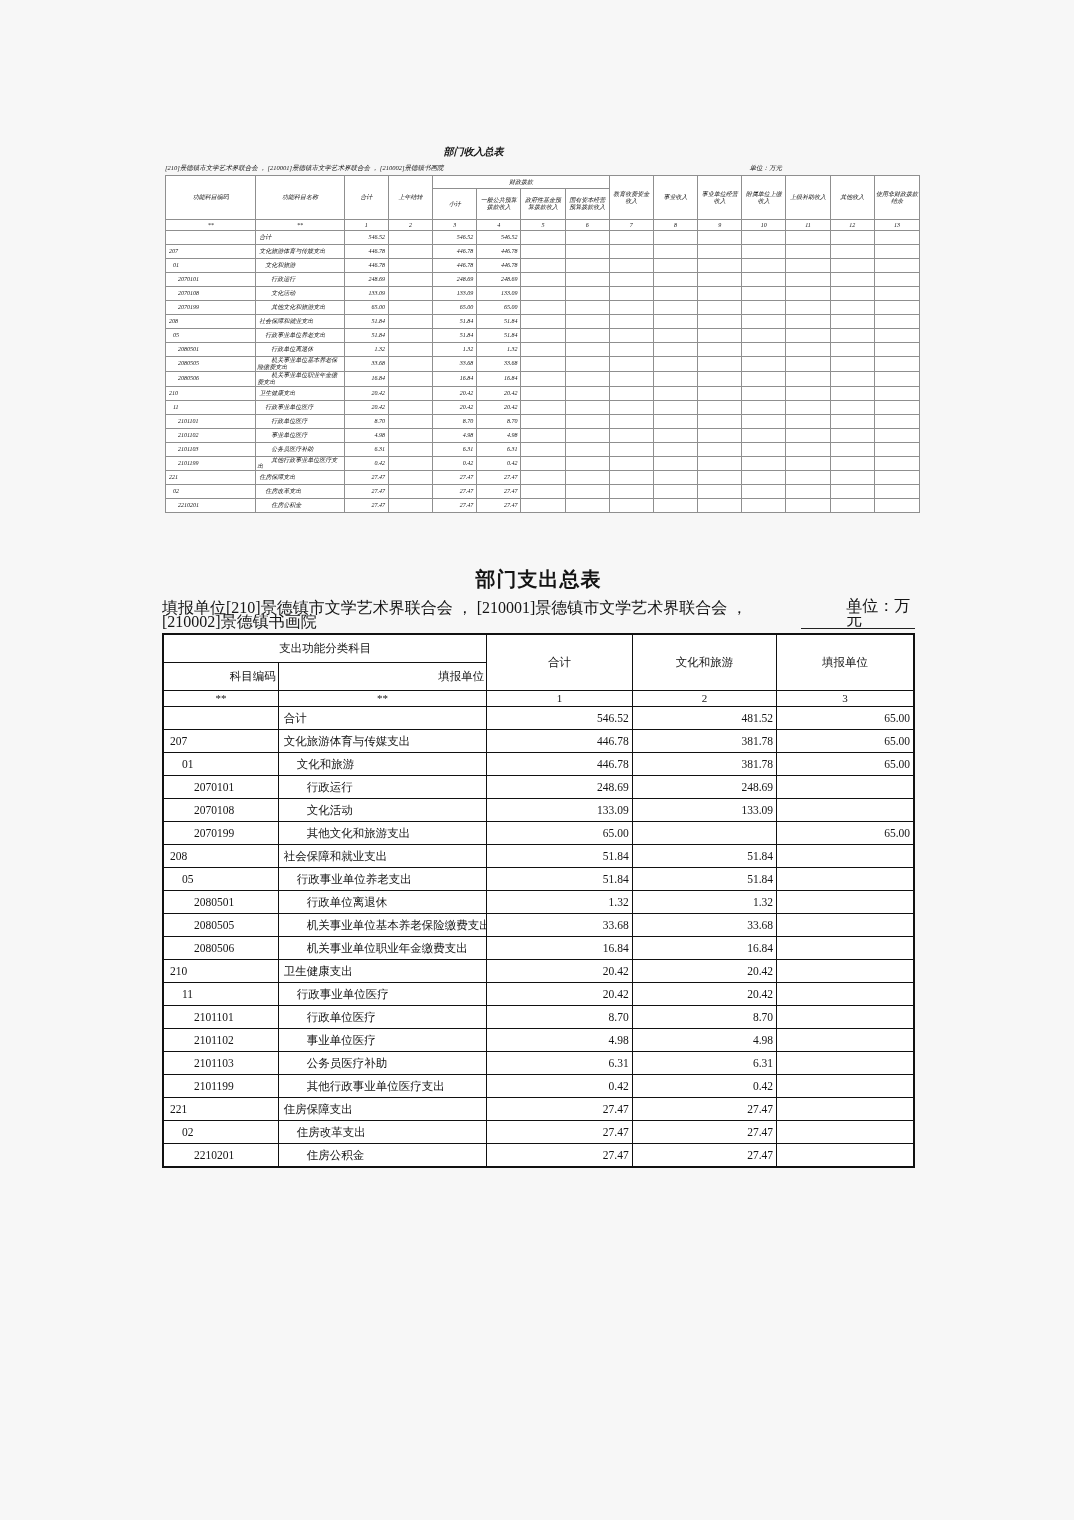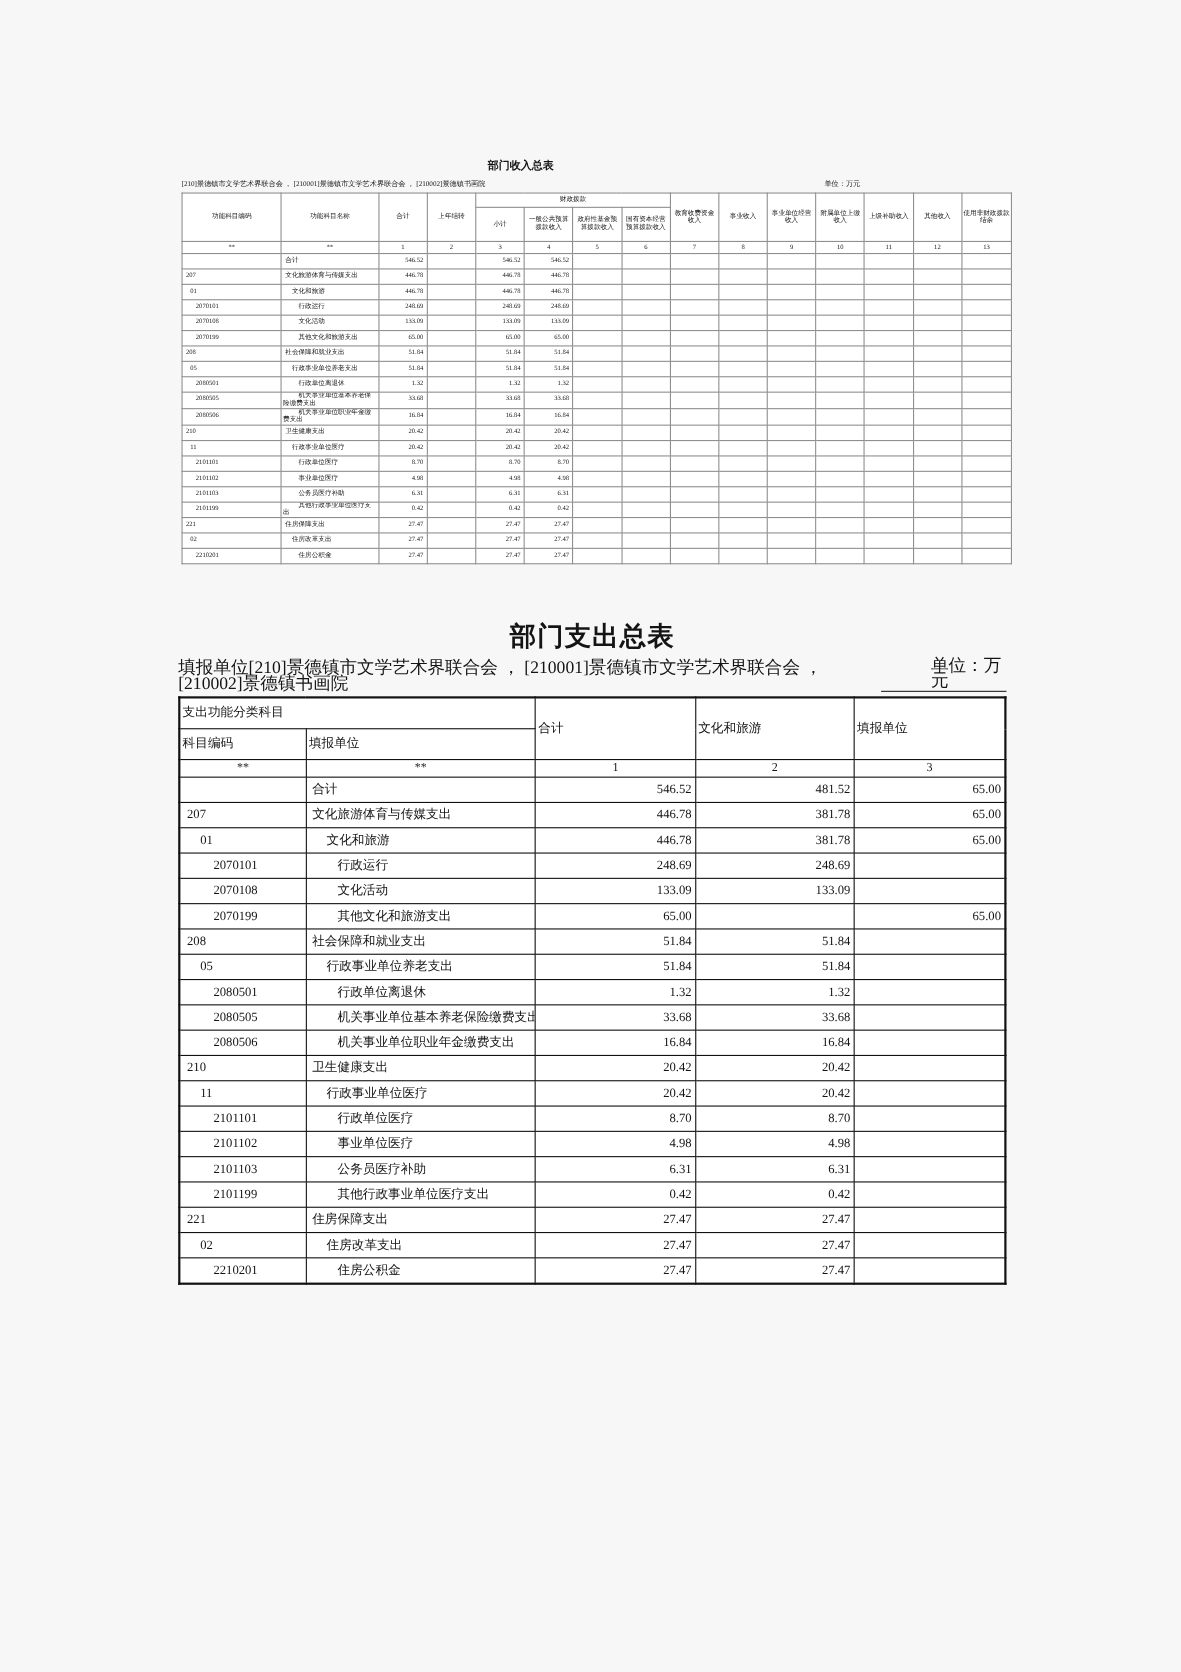--- a/index.html
+++ b/index.html
@@ -5,21 +5,21 @@
   html,body{margin:0;padding:0;}
   .page{
     position:relative;
     width:1074px;height:1520px;
     background:#f7f7f7;
     font-family:"Liberation Serif","DejaVu Serif",serif;
     color:#141414;
     overflow:hidden;
   }
   
-  .inc-section{position:absolute;left:165px;top:146px;width:617px;}
+  .inc-section{position:absolute;left:165px;top:146px;width:617px;font-style:italic;}
   .inc-title{font-size:10px;font-weight:bold;text-align:center;line-height:12px;margin:0;}
   .inc-subhead{display:flex;justify-content:space-between;align-items:flex-end;
     font-size:6.5px;line-height:8px;margin-top:6px;}
   table.inc{border-collapse:collapse;table-layout:fixed;width:755px;margin-top:3px;
     font-size:6px;line-height:1.15;background:#fff;}
   table.inc th,table.inc td{border:1px solid #8f8f8f;padding:0 1px;font-weight:normal;
     overflow:hidden;}
   table.inc{border:1px solid #6f6f6f;}
   table.inc tr.h1 th{height:12px;text-align:center;}
   table.inc tr.h2 th{height:30px;text-align:center;}
@@ -29,32 +29,32 @@
   table.inc td.name{text-align:left;}
   table.inc td.val{text-align:right;padding-right:3px;}
   table.inc tr.lvl1 td.code{text-indent:2px;}
   table.inc tr.lvl2 td.code{text-indent:6px;}
   table.inc tr.lvl3 td.code{text-indent:11px;}
   table.inc tr.lvl0 td.name,table.inc tr.lvl1 td.name{text-indent:2px;}
   table.inc tr.lvl2 td.name{text-indent:8px;}
   table.inc tr.lvl3 td.name{text-indent:14px;}
   
   .exp-section{position:absolute;left:162px;top:568px;width:753px;}
-  .exp-title{font-size:24px;font-weight:bold;text-align:center;line-height:22px;margin:0;
+  .exp-title{font-size:20px;font-weight:bold;text-align:center;line-height:22px;margin:0;
     letter-spacing:1px;}
   .exp-subhead{display:flex;justify-content:space-between;align-items:flex-end;
     font-size:16px;line-height:14px;margin-top:9px;}
   .exp-unit{border-bottom:1px solid #222;padding-left:45px;padding-bottom:1px;}
   table.exp{border-collapse:collapse;table-layout:fixed;width:753px;margin-top:4px;
     font-size:11.5px;line-height:1.1;background:#fff;}
   table.exp th,table.exp td{border:1px solid #111;padding:0 2px;font-weight:normal;
     overflow:hidden;white-space:nowrap;}
   table.exp{border:2px solid #111;}
-  table.exp tr.h1 th{height:27px;text-align:left;margin-top:20px;}
-  table.exp tr.h2 th{height:27px;text-align:left;}
+  table.exp tr.h1 th{height:27px;text-align:center;margin-top:20px;}
+  table.exp tr.h2 th{height:27px;text-align:right;}
   table.exp tr.hnum th{height:15px;text-align:center;font-size:11px;}
   table.exp tbody td{height:22px;}
   table.exp td.code{text-align:left;}
   table.exp td.name{text-align:left;}
   table.exp td.val{text-align:right;padding-right:3px;}
   table.exp tr.lvl1 td.code{text-indent:4px;}
   table.exp tr.lvl2 td.code{text-indent:16px;}
   table.exp tr.lvl3 td.code{text-indent:28px;}
   table.exp tr.lvl0 td.name,table.exp tr.lvl1 td.name{text-indent:3px;}
   table.exp tr.lvl2 td.name{text-indent:16px;}

